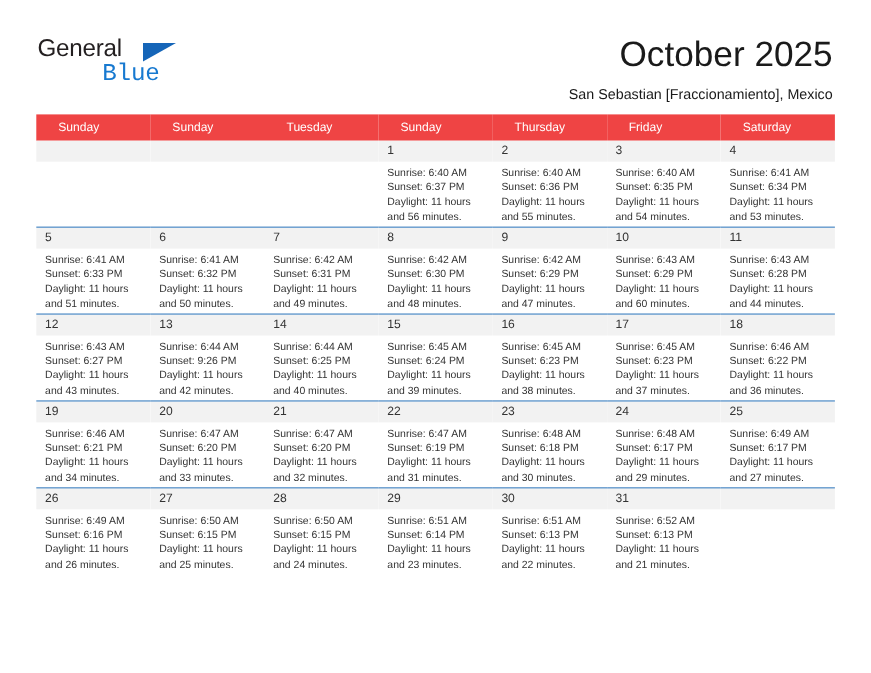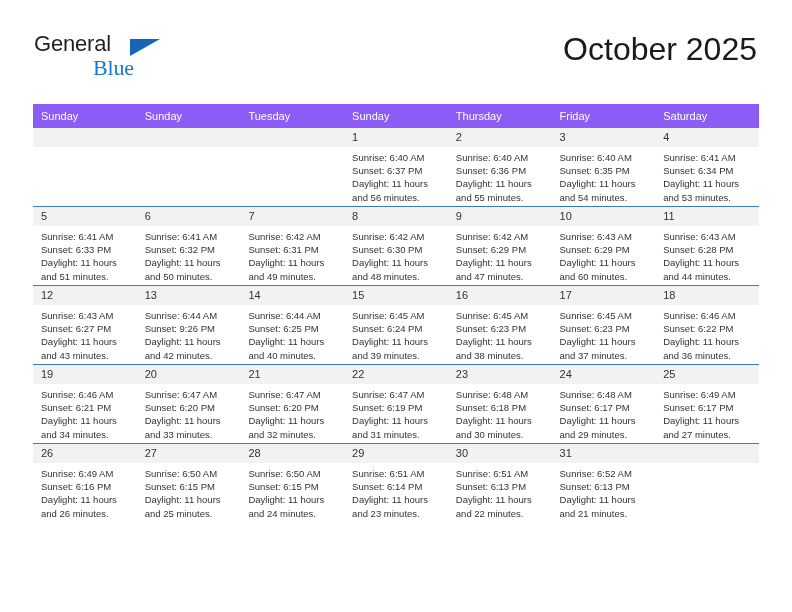--- a/index.html
+++ b/index.html
@@ -54,21 +54,21 @@
     border-left: 30px solid #1565b8;
     border-bottom: 17px solid transparent;
   }
   .logo-blue {
     position: absolute;
     left: 59px;
     top: 24px;
     font-size: 22px;
     letter-spacing: -0.2px;
     color: #1779d0;
-    font-family: Liberation Serif, serif;
+    font-family: Liberation Mono, monospace;
   }
   .title {
     position: absolute;
     right: 35px;
     top: 33px;
     font-size: 32px;
     color: #1a1a1a;
     font-weight: normal;
     text-align: right;
     line-height: 1;
@@ -88,26 +88,26 @@
   
   .calendar {
     position: absolute;
     left: 33px;
     top: 104px;
     width: 726px;
     border-collapse: collapse;
     table-layout: fixed;
   }
   .calendar th {
-    background: #8b5cf6;
+    background: #ef4444;
     color: #ffffff;
     font-size: 11px;
     font-weight: normal;
     text-align: left;
-    padding: 6px 0 6px 8px;
+    padding: 6px 0 6px 20px;
     height: 12px;
     border: none;
     font-family: "Liberation Sans", sans-serif;
   }
   .calendar td {
     width: 103.71px;
     height: 78px;
     vertical-align: top;
     padding: 0;
     border: none;
@@ -146,20 +146,21 @@
 
 <div class="page">
 
   <div class="header">
     <div class="logo">
       <span class="logo-general">General</span>
       <span class="logo-triangle"></span>
       <span class="logo-blue">Blue</span>
     </div>
     <div class="title">October 2025</div>
+    <div class="subtitle">San Sebastian [Fraccionamiento], Mexico</div>
   </div>
 
   <table class="calendar">
     <thead>
       <tr id="weekday-row">
           <th>Sunday</th>
           <th>Sunday</th>
           <th>Tuesday</th>
           <th>Sunday</th>
           <th>Thursday</th>

